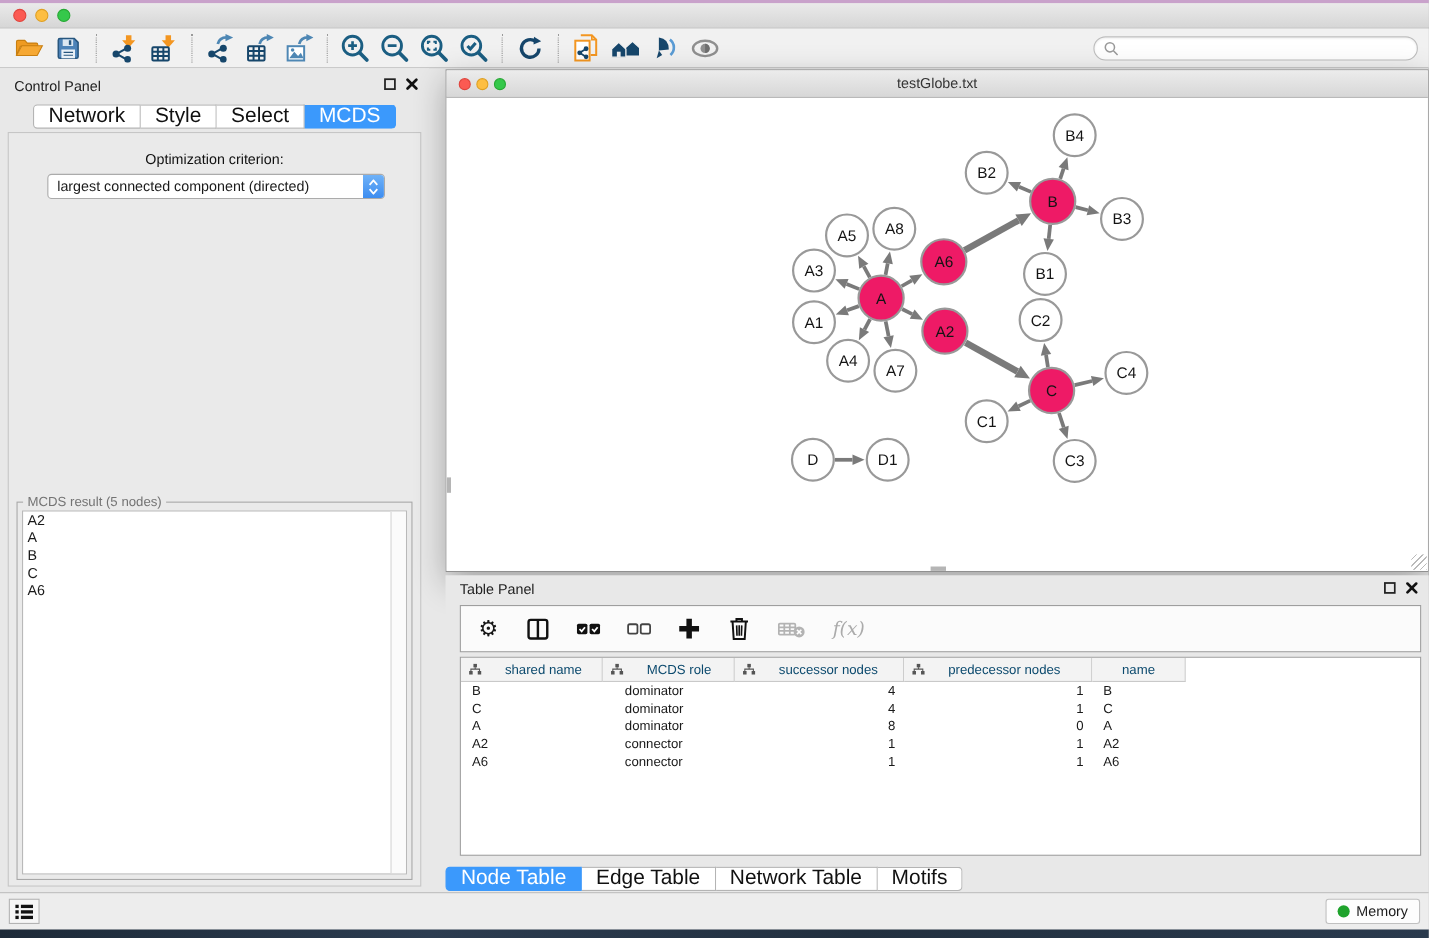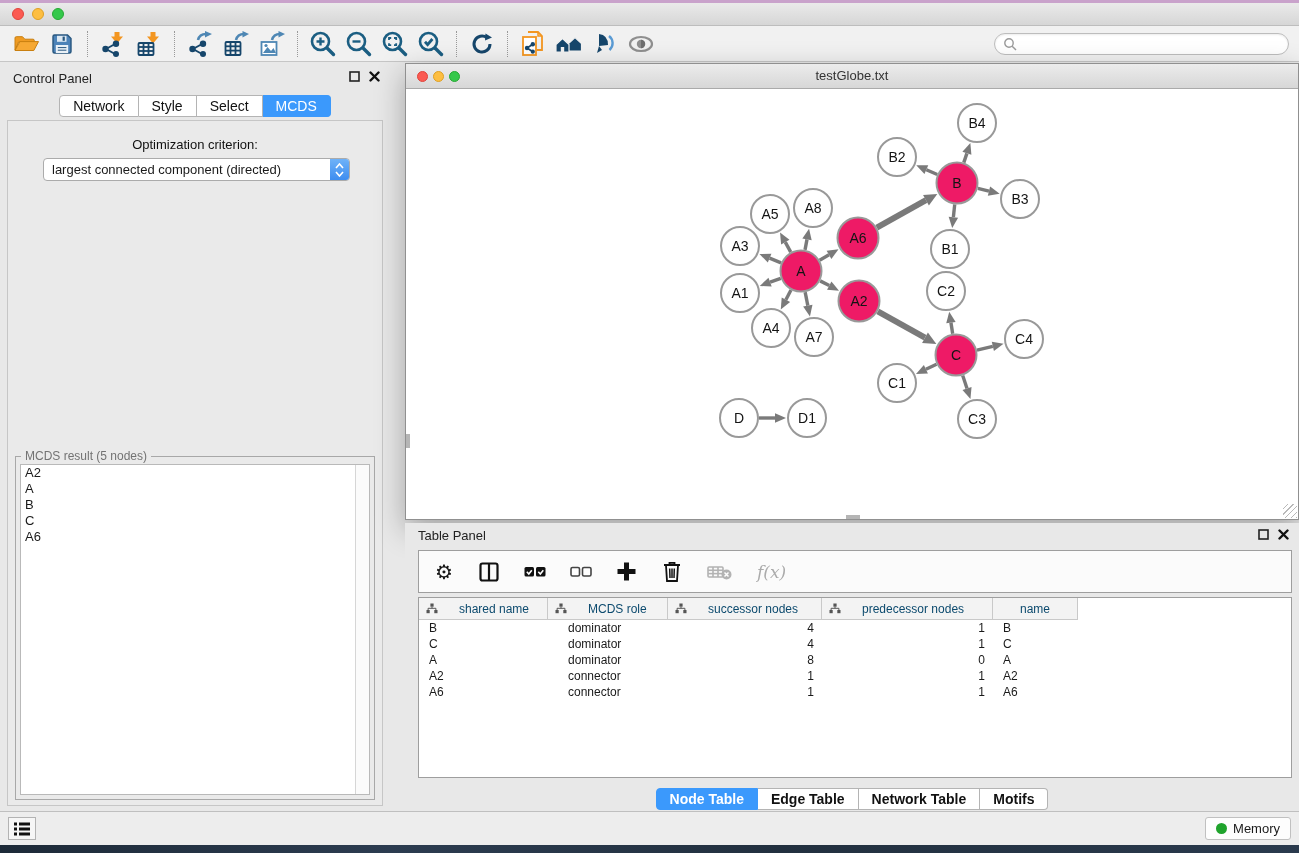--- a/index.html
+++ b/index.html
@@ -29,21 +29,21 @@
   .tsep{width:0;height:26px;border-left:1px dotted #999;margin:0 7px;}
   .searchbox{margin-left:auto;width:295px;height:22px;border:1px solid #bdbdbd;border-radius:11px;
     background:#fff;display:flex;align-items:center;padding:0 8px;box-sizing:border-box;box-shadow:inset 0 1px 2px rgba(0,0,0,.08);}
   .searchbox input{border:none;outline:none;flex:1;font-size:12px;font-family:"Liberation Sans",sans-serif;background:transparent;}
 
   
   .control-panel{position:absolute;left:0;top:62px;width:390px;height:750px;background:#e8e8e8;}
   .panel-title{font-size:13px;color:#222;}
   .hdr-icons{position:absolute;right:10px;top:9px;display:flex;gap:9px;align-items:center;}
   .cp-tabs{position:absolute;top:33px;left:0;right:0;display:flex;justify-content:center;}
-  .seg{height:20px;line-height:20px;padding:0 13px;font-size:14px;background:#fff;border:1px solid #b4b4b4;
+  .seg{height:20px;line-height:20px;padding:0 13px;font-size:19px;background:#fff;border:1px solid #b4b4b4;
        border-left:none;color:#111;}
   .seg:first-child{border-left:1px solid #b4b4b4;border-radius:4px 0 0 4px;}
   .seg:last-child{border-radius:0 4px 4px 0;}
   .seg.sel{background:#3b99fc;color:#fff;border-color:#3b99fc;}
   .cp-body{position:absolute;top:58px;left:7px;right:7px;bottom:6px;border:1px solid #c6c6c6;background:#eaeaea;}
   .opt-label{position:absolute;top:16px;left:0;right:0;text-align:center;font-size:13px;color:#111;}
   .criterion{position:absolute;top:37px;left:35px;right:32px;height:23px;background:#fff;
     border:1px solid #ababab;border-radius:4px;display:flex;align-items:center;box-sizing:border-box;}
   .criterion .val{flex:1;font-size:13px;padding-left:8px;white-space:nowrap;}
   .stepper{width:19px;height:21px;border-radius:0 3px 3px 0;background:linear-gradient(#6fb2f8,#3d8df0);
@@ -81,21 +81,21 @@
   .tp-table{position:absolute;top:74px;left:13px;right:7px;bottom:34px;background:#fff;border:1px solid #9e9e9e;overflow:hidden;}
   .tgrid{display:grid;grid-template-columns:129px 120px 154px 171px 85px 1fr;}
   .thead .cell{height:22px;background:#f3f3f3;border-right:1px solid #c9c9c9;border-bottom:1px solid #c9c9c9;
     display:flex;align-items:center;gap:21px;padding-left:7px;font-size:12px;color:#0c4a6e;box-sizing:border-box;}
   .thead .cell.center{justify-content:center;padding-left:0;}
   .thead .cell.filler{background:#fff;border-right:none;border-bottom:none;}
   .trow .cell{height:16px;font-size:12px;display:flex;align-items:center;padding-left:20px;box-sizing:border-box;}
   .trow .cell.c0{padding-left:10px;}
   .trow .cell.num{justify-content:flex-end;padding-right:8px;padding-left:0;}
   .trow .cell.c4{padding-left:10px;}
-  .tp-tabs{position:absolute;bottom:2px;left:0;right:0;display:flex;justify-content:center;font-weight:bold;}
+  .tp-tabs{position:absolute;bottom:2px;left:0;right:0;display:flex;justify-content:flex-start;}
 
   
   .statusbar{position:absolute;left:0;right:0;bottom:8px;height:33px;background:#ededed;border-top:1px solid #bfbfbf;}
   .list-btn{position:absolute;left:8px;top:5px;width:28px;height:23px;background:#f6f6f6;border:1px solid #b3b3b3;
     display:flex;align-items:center;justify-content:center;box-sizing:border-box;}
   .memory-btn{position:absolute;right:8px;top:5px;height:23px;background:#fdfdfd;border:1px solid #c0c0c0;
     border-radius:3px;display:flex;align-items:center;gap:6px;padding:3px 10px;font-size:13px;box-sizing:border-box;}
   .mem-dot{width:11px;height:11px;border-radius:50%;background:#1fa32c;}
 
   svg{display:block;}

